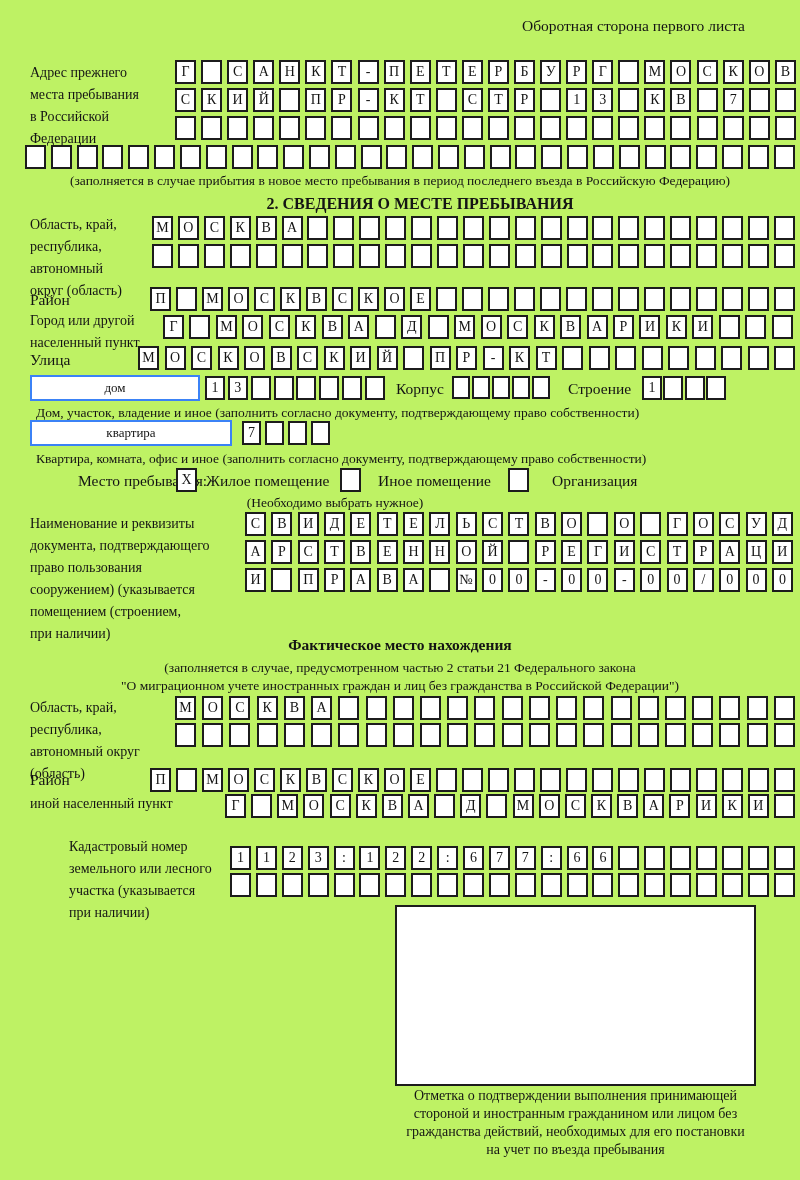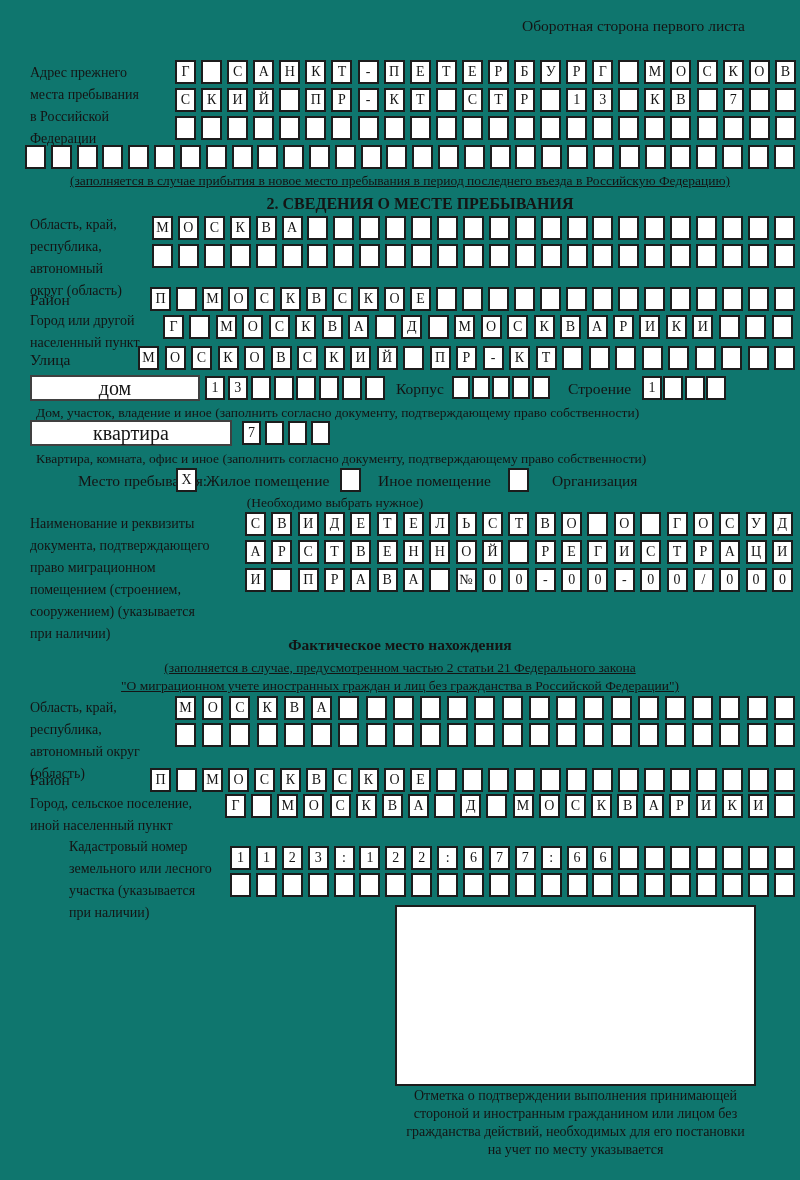--- a/index.html
+++ b/index.html
@@ -1,31 +1,31 @@
 <!DOCTYPE html>
 <html><head>
 <meta charset="utf-8">
 <style>
   html,body{margin:0;padding:0;background:#fff;}
-  .page{position:relative;width:800px;height:1180px;background:#0f766e;
+  .page{position:relative;width:800px;height:1180px;background:#bef264;
         font-family:"Liberation Serif","DejaVu Serif",serif;color:#141414;overflow:hidden;}
   .row{position:absolute;display:flex;justify-content:space-between;}
   .cell{flex:0 0 auto;width:21px;height:24px;border:2px solid #1c1c1c;box-sizing:border-box;
         display:flex;align-items:center;justify-content:center;font-size:14px;line-height:1;
         background:#fff;}
   .row.w20 .cell{width:20px;}
   .row.w19 .cell{width:19px;}
   .row.w18 .cell{width:18px;height:23px;}
   .lbl{position:absolute;font-size:14px;line-height:22px;}
   .txt{position:absolute;font-size:15.5px;line-height:20px;white-space:nowrap;}
   .cap{position:absolute;font-size:13.5px;line-height:17px;}
-  .center{left:0;width:800px;text-align:center;text-decoration:underline;}
+  .center{left:0;width:800px;text-align:center;}
   .title{position:absolute;left:0;width:800px;text-align:center;font-weight:bold;font-size:16px;}
-  .typebox{position:absolute;height:26px;border:2px solid #404040;box-sizing:border-box;
-           display:flex;align-items:center;justify-content:center;font-size:20px;background:#fff;}
+  .typebox{position:absolute;height:26px;border:2px solid #3b82f6;box-sizing:border-box;
+           display:flex;align-items:center;justify-content:center;font-size:13px;background:#fff;}
   .chk{position:absolute;width:21px;height:24px;border:2px solid #1c1c1c;box-sizing:border-box;
        display:flex;align-items:center;justify-content:center;font-size:14px;background:#fff;}
   .stamp{position:absolute;border:2px solid #1c1c1c;background:#fff;}
 </style>
 </head>
 <body>
 
 <div class="page">
 
   <div class="txt" style="left:400px;top:16px;width:345px;text-align:right;">Оборотная сторона первого листа</div>
@@ -342,23 +342,23 @@
   <div class="txt" style="left:206px;top:471px;">Жилое помещение</div>
   <div class="chk" style="left:340px;top:468px;"></div>
   <div class="txt" style="left:378px;top:471px;">Иное помещение</div>
   <div class="chk" style="left:508px;top:468px;"></div>
   <div class="txt" style="left:552px;top:471px;">Организация</div>
   <div class="cap" style="left:135px;top:494px;width:400px;text-align:center;">(Необходимо выбрать нужное)</div>
 
   <div class="lbl" style="left:30px;top:513px;">
     <div>Наименование и реквизиты</div>
     <div>документа, подтверждающего</div>
-    <div>право миграционном</div>
+    <div>право пользования</div>
+    <div>сооружением) (указывается</div>
     <div>помещением (строением,</div>
-    <div>сооружением) (указывается</div>
     <div>при наличии)</div>
   </div>
   <div class="row" style="left:245px;top:512px;width:548px;">
       <span class="cell">С</span>
       <span class="cell">В</span>
       <span class="cell">И</span>
       <span class="cell">Д</span>
       <span class="cell">Е</span>
       <span class="cell">Т</span>
       <span class="cell">Е</span>
@@ -508,21 +508,20 @@
       <span class="cell"></span>
       <span class="cell"></span>
       <span class="cell"></span>
       <span class="cell"></span>
       <span class="cell"></span>
       <span class="cell"></span>
       <span class="cell"></span>
     </div>
 
   <div class="lbl" style="left:30px;top:793px;">
-    <div>Город, сельское поселение,</div>
     <div>иной населенный пункт</div>
   </div>
   <div class="row" style="left:225px;top:794px;width:570px;">
       <span class="cell">Г</span>
       <span class="cell"></span>
       <span class="cell">М</span>
       <span class="cell">О</span>
       <span class="cell">С</span>
       <span class="cell">К</span>
       <span class="cell">В</span>
@@ -596,16 +595,16 @@
       <span class="cell"></span>
       <span class="cell"></span>
       <span class="cell"></span>
     </div>
 
   <div class="stamp" style="left:395px;top:905px;width:357px;height:177px;"></div>
   <div class="cap" style="left:368px;top:1087px;width:415px;text-align:center;font-size:14px;line-height:18px;">
     <div>Отметка о подтверждении выполнения принимающей</div>
     <div>стороной и иностранным гражданином или лицом без</div>
     <div>гражданства действий, необходимых для его постановки</div>
-    <div>на учет по месту указывается</div>
+    <div>на учет по въезда пребывания</div>
   </div>
 
 </div>
 
 </body></html>

